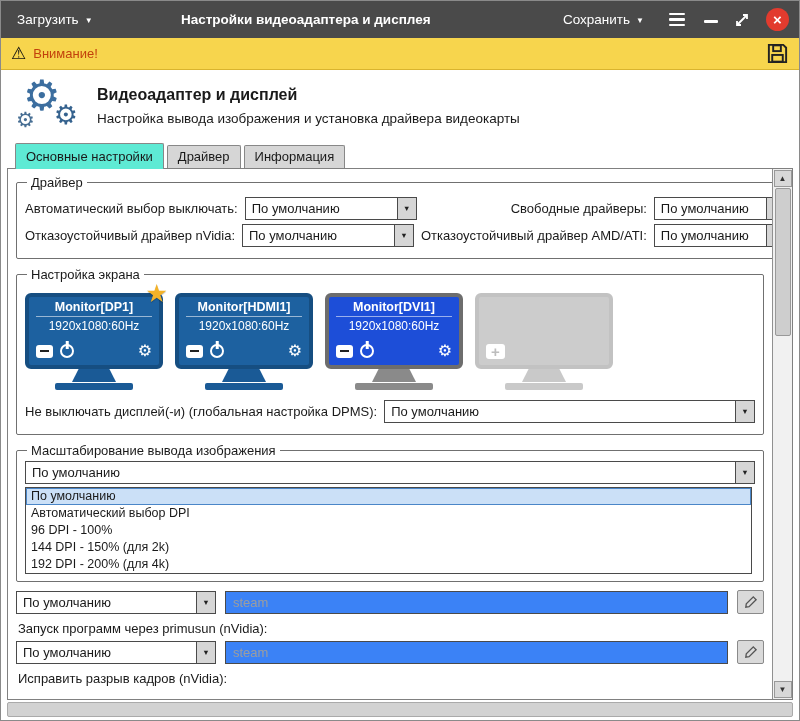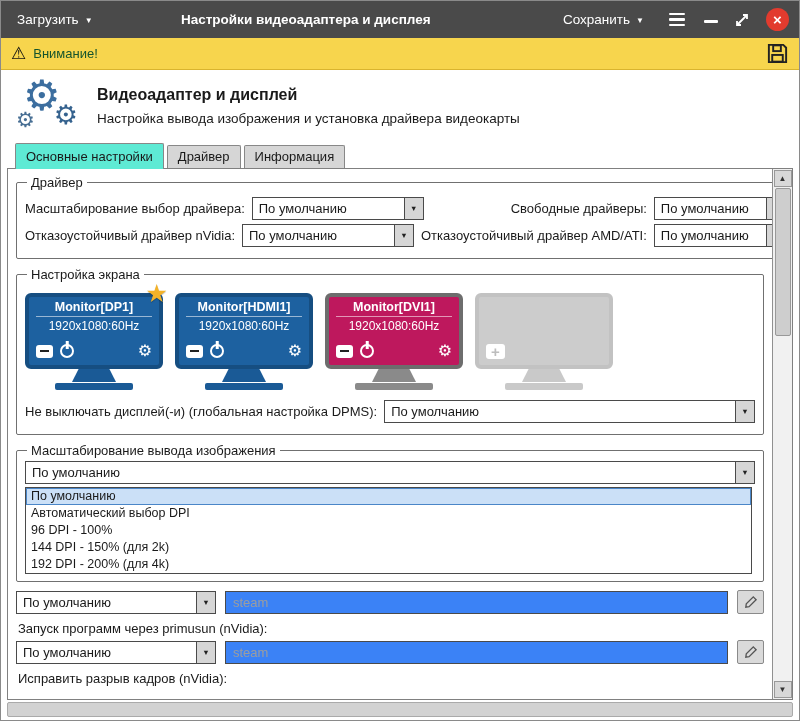--- a/index.html
+++ b/index.html
@@ -20,21 +20,21 @@
   .tb-right { display:flex; align-items:center; gap:16px;margin-left:44px; }
   .caret { font-size:8px; position:relative; top:1px; }
   .hamburger { display:flex; flex-direction:column; gap:3px; cursor:pointer; padding:3px; }
   .hamburger i { display:block; width:16px; height:2.5px; background:#fff; border-radius:1px; }
   .min-icon { width:14px; height:3px; background:#fff; border-radius:1px; cursor:pointer; margin-top:4px; }
   .close-btn { width:23px; height:23px; border-radius:50%; background:#e23b2e; color:#fff; display:flex; align-items:center; justify-content:center; font-size:15px; font-weight:bold; cursor:pointer; line-height:1; }
 
   
   .warnbar { height:32px; background:#f7d54d; border-bottom:1px solid #d9b42e; display:flex; align-items:center; padding:0 10px; gap:7px; flex:none; }
   .warn-tri { font-size:17px; color:#111; line-height:1; }
-  .warn-text { font-size:13px; color:#14532d; }
+  .warn-text { font-size:13px; color:#c2410c; }
   .floppy { margin-left:auto; display:flex; cursor:pointer; }
 
   
   .header { display:flex; align-items:center; gap:16px; padding:8px 14px; height:72px; flex:none; }
   .gears { position:relative; width:66px; height:58px; color:#3c6e9f; flex:none; }
   .gears .g { position:absolute; line-height:1; }
   .gears .g1 { font-size:42px; top:-2px; left:8px; }
   .gears .g2 { font-size:27px; right:3px; top:25px; color:#35628e; }
   .gears .g3 { font-size:21px; left:1px; top:32px; color:#486f94; }
   .header-text h1 { font-size:16px; font-weight:bold; margin-bottom:7px; }
@@ -67,21 +67,21 @@
   .combo .ct { flex:1; display:flex; align-items:center; padding:0 6px; font-size:13px; white-space:nowrap; overflow:hidden; }
   .combo .ca { width:19px; background:#d6d6d6; border-left:1px solid #4a4a4a; display:flex; align-items:center; justify-content:center; font-size:7.5px; color:#222; }
   .w172 { width:172px; } .w132 { width:132px; } .w200 { width:200px; }
   .grow { flex:1; } .wfull { width:100%; }
 
   
   .monitors { display:flex; gap:12px; margin:8px 0 10px; }
   .monitor { width:138px; display:flex; flex-direction:column; align-items:center; position:relative; cursor:pointer; }
   .mon-screen { width:138px; height:76px; border-radius:6px; padding:3px 7px 6px; color:#fff; display:flex; flex-direction:column; }
   .m-blue .mon-screen { background:#1d61a0; border:4px solid #164e81; }
-  .m-gray .mon-screen { background:#be185d; border:4px solid #6d6d6d;justify-content:space-between; }
+  .m-gray .mon-screen { background:#1d4ed8; border:4px solid #6d6d6d;justify-content:space-between; }
   .m-off  .mon-screen { background:#cccccc; border:4px solid #c2c2c2; }
   .mon-name { font-weight:bold; font-size:12.5px; text-align:center; border-bottom:1px solid rgba(255,255,255,.55); padding-bottom:2px; }
   .mon-res { font-size:12px; text-align:center; margin-top:2px; }
   .mon-controls { margin-top:auto; display:flex; align-items:center; gap:7px; }
   .minus-btn { width:17px; height:13px; background:#fff; border-radius:3px; display:flex; align-items:center; justify-content:center; cursor:pointer; }
   .minus-btn i { display:block; width:9px; height:2.5px; background:#222; }
   .power-btn { width:14px; height:14px; border:2.5px solid #fff; border-radius:50%; position:relative; cursor:pointer; }
   .power-btn::after { content:""; position:absolute; width:2.5px; height:8px; background:#fff; left:50%; transform:translateX(-50%); top:-5px; }
   .gear-btn { margin-left:auto; color:#fff; font-size:16px; line-height:1; cursor:pointer; }
   .plus-btn { width:19px; height:15px; background:#fff; border-radius:3px; display:flex; align-items:center; justify-content:center; color:#bdbdbd; font-weight:bold; font-size:15px; line-height:1; cursor:pointer; }
@@ -165,21 +165,21 @@
     <div class="tab">Драйвер</div>
     <div class="tab">Информация</div>
   </div>
 
   <div class="frame">
     <div class="content">
 
       <fieldset>
         <legend>Драйвер</legend>
         <div class="frow">
-          <span class="flabel">Масштабирование выбор драйвера:</span>
+          <span class="flabel">Автоматический выбор выключать:</span>
           <div class="combo w172">
             <span class="ct">По умолчанию</span>
             <span class="ca">▼</span>
           </div>
           <span class="flabel ml-auto">Свободные драйверы:</span>
           <div class="combo w132">
             <span class="ct">По умолчанию</span>
             <span class="ca">▼</span>
           </div>
         </div>

